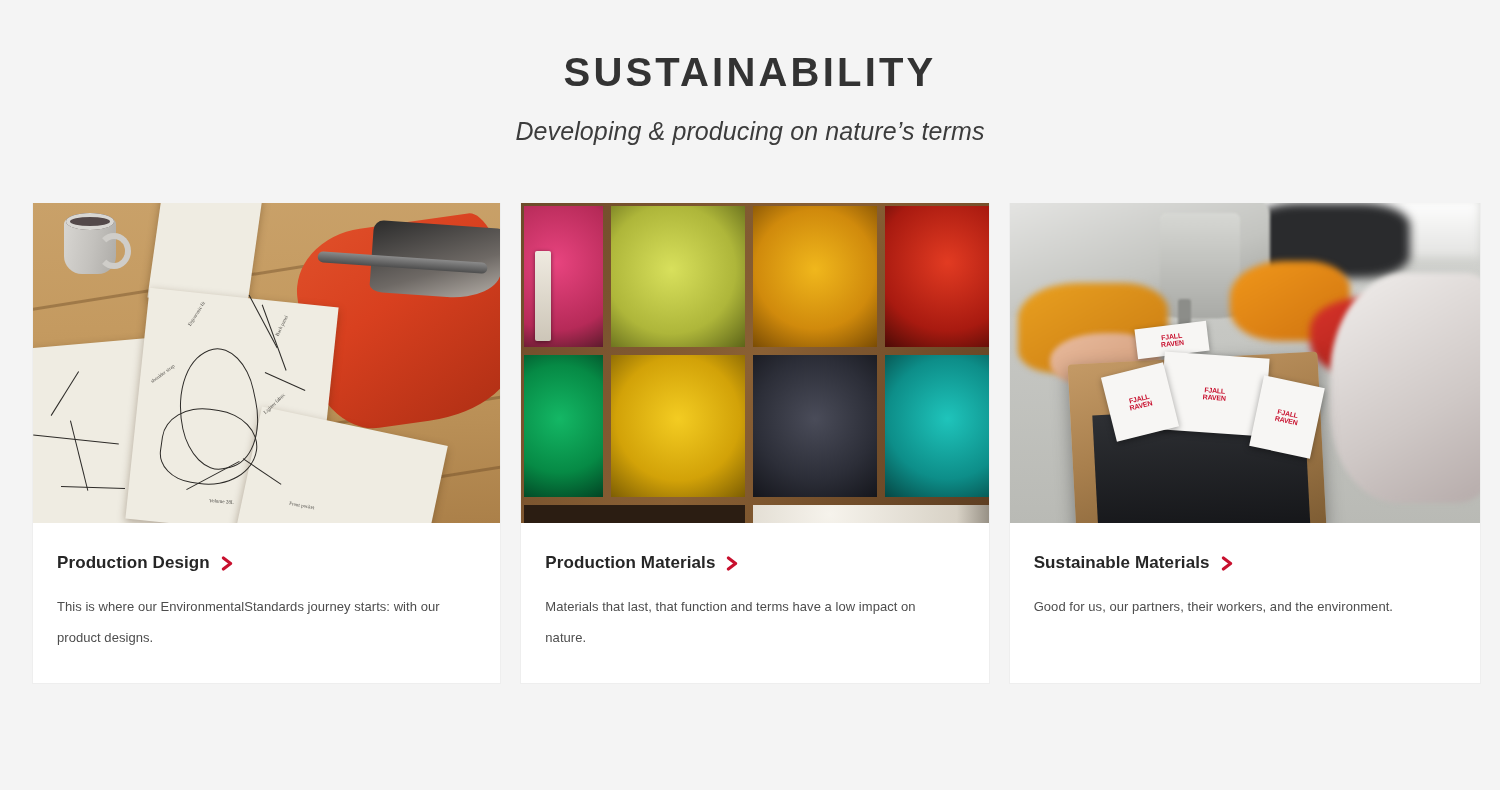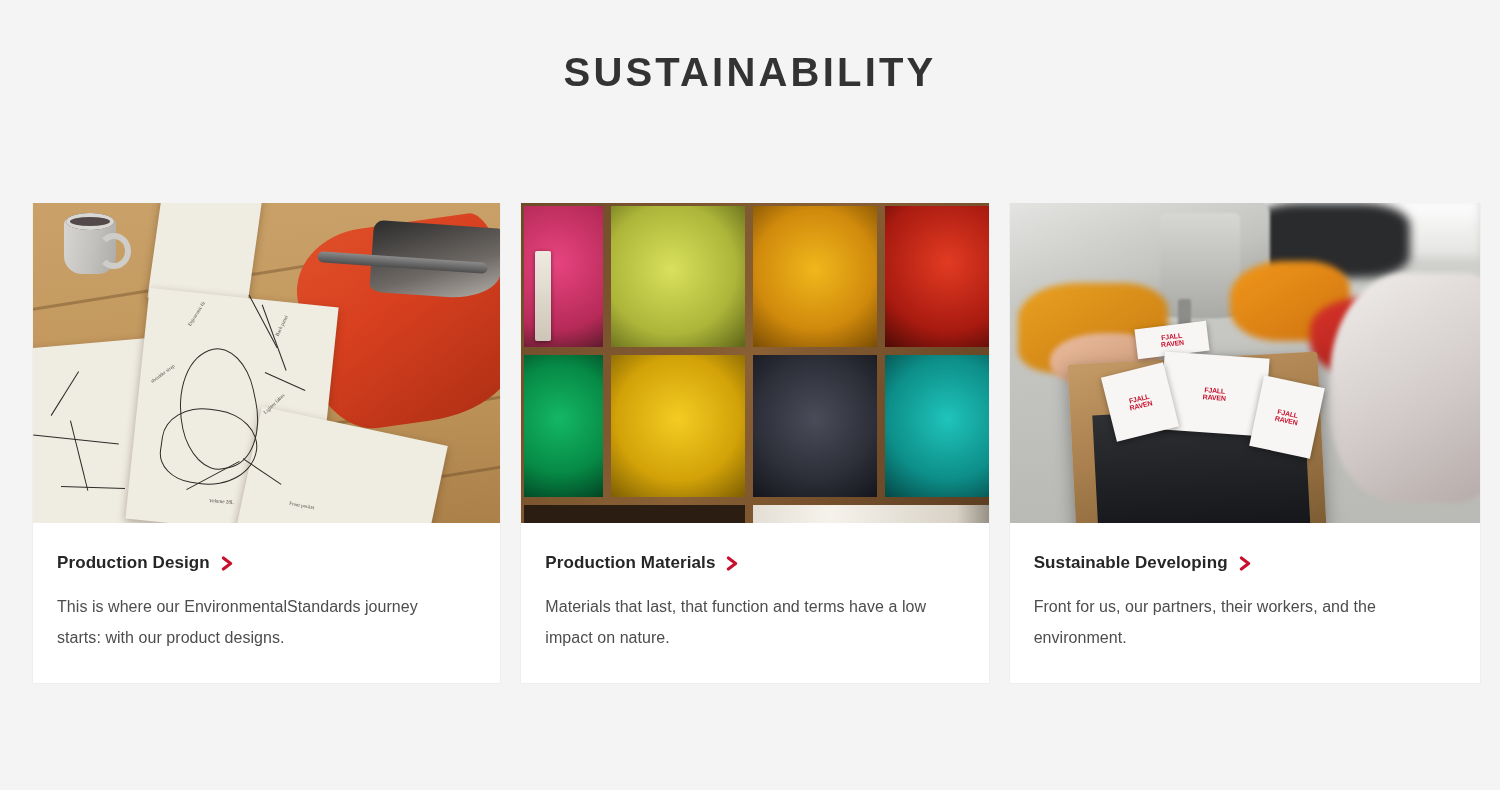--- a/index.html
+++ b/index.html
@@ -72,21 +72,21 @@
     gap: 11px;
     font-size: 17px;
     font-weight: 700;
     color: #262626;
     letter-spacing: 0.1px;
     line-height: 1.2;
   }
   .chev { display: block; flex: none; }
   .card-text {
     margin-top: 18px;
-    font-size: 16px;
+    font-size: 13px;
     line-height: 31px;
     color: #4d4d4d;
     letter-spacing: 0.05px;
     max-width: 400px;
   }
 
   
   .ph-design { background:
       linear-gradient(178deg, #c9a169 0%, #c49a60 38%, #b98f56 70%, #ab8049 100%);
   }
@@ -231,20 +231,21 @@
     background: #2a2b2d; border-radius: 30%; filter: blur(5px);
   }
 </style>
 </head>
 <body>
 
 <div class="page">
 
   <div class="header">
     <h1 class="page-title">SUSTAINABILITY</h1>
+    <p class="page-subtitle">Developing &amp; producing on nature’s terms</p>
   </div>
 
   <div class="cards">
 
     <div class="card">
       <div class="card-media ph-design">
         <div class="plank" style="top:64px"></div>
         <div class="plank" style="top:140px"></div>
         <div class="plank" style="top:226px"></div>
         <div class="plank" style="top:296px"></div>
@@ -345,23 +346,23 @@
         </div>
         <div class="tag" style="left:98px;top:166px;width:64px;height:66px;transform:rotate(-14deg)">
           <span class="logo">FJALL<br>RAVEN</span>
         </div>
         <div class="tag" style="left:246px;top:178px;width:62px;height:72px;transform:rotate(12deg)">
           <span class="logo">FJALL<br>RAVEN</span>
         </div>
       </div>
       <div class="card-body">
         <div class="card-heading">
-          <span>Sustainable Developing</span>
+          <span>Sustainable Materials</span>
           <svg class="chev" width="13" height="15" viewBox="0 0 13 15">
             <path d="M2.4 2 L9.6 7.5 L2.4 13" fill="none" stroke="#c8102e" stroke-width="3.1" stroke-linecap="round" stroke-linejoin="round"></path>
           </svg>
         </div>
-        <p class="card-text">Front for us, our partners, their workers, and the environment.</p>
+        <p class="card-text">Good for us, our partners, their workers, and the environment.</p>
       </div>
     </div>
 
   </div>
 </div>
 
 </body></html>

